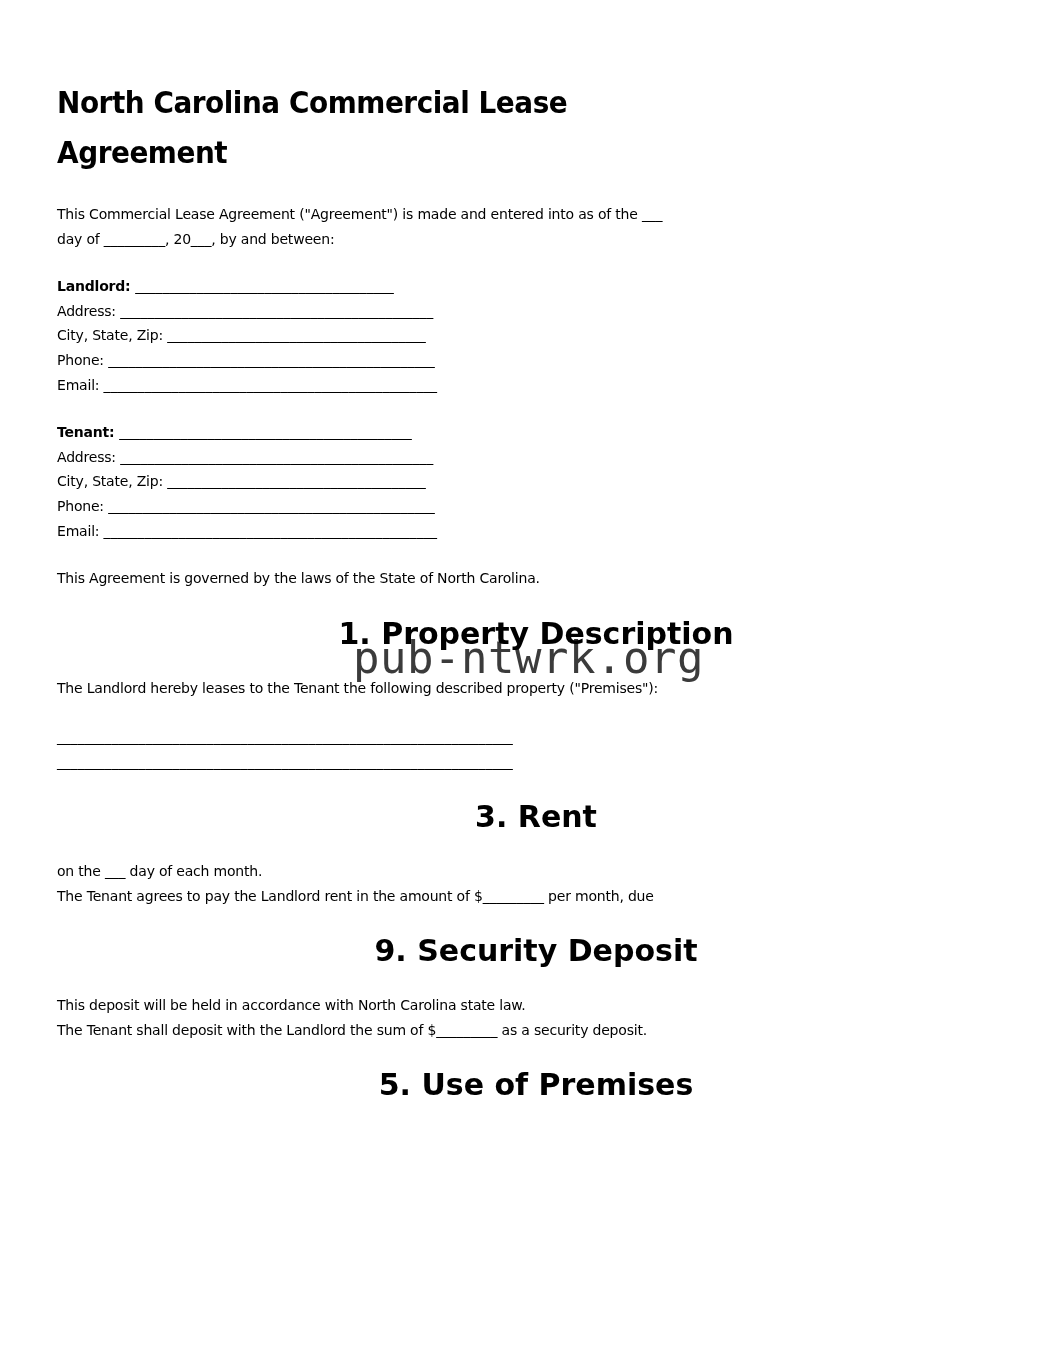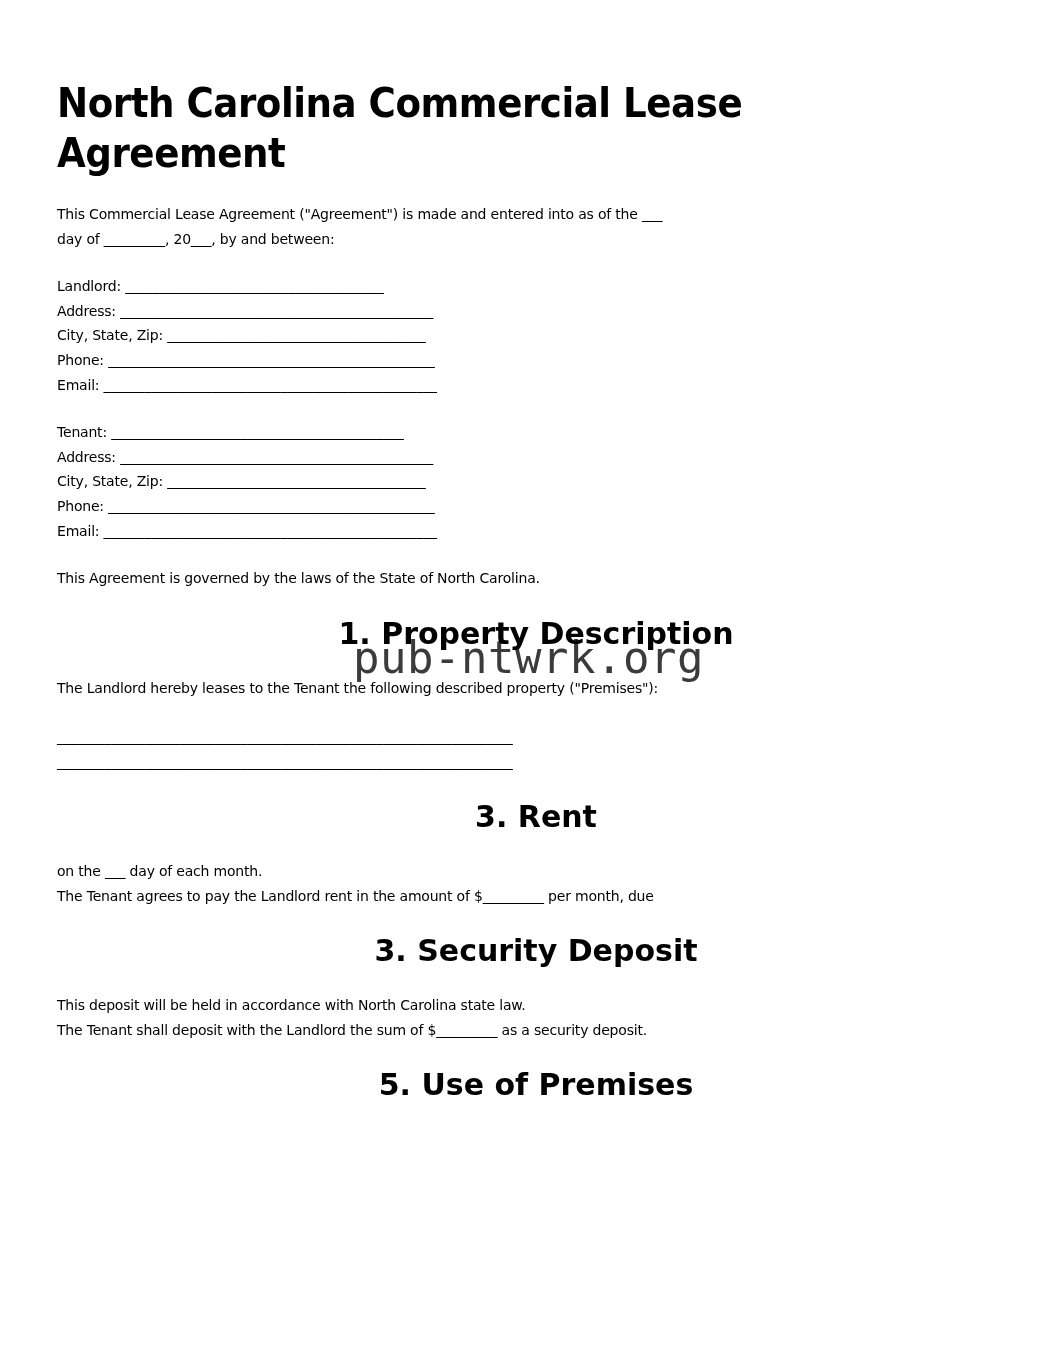--- a/index.html
+++ b/index.html
@@ -17,21 +17,21 @@
   }
   .page {
     position: relative;
     width: 1055px;
     height: 1365px;
     padding: 78px 40px 0 57px;
     box-sizing: border-box;
     background: #ffffff;
   }
   .title {
-    font-size: 40px;
+    font-size: 30px;
     font-weight: bold;
     line-height: 50px;
     margin: 0 0 24px 0;
     letter-spacing: -0.5px;
   }
   .title .tline {
     display: block;
     white-space: pre;
     transform: scaleX(0.93);
     transform-origin: left center;
@@ -41,21 +41,21 @@
     line-height: 24.6px;
     margin: 0 0 23px 0;
     position: relative;
     z-index: 1;
   }
   .line {
     display: block;
     white-space: pre;
     letter-spacing: -0.2px;
   }
-  .b { font-weight: normal; }
+  .b { font-weight: bold; }
   .heading {
     font-size: 30px;
     font-weight: bold;
     line-height: 37px;
     margin: 24px 0 24px 0;
     position: relative;
     z-index: 1;
     white-space: pre;
     text-align: center;
   }
@@ -124,21 +124,21 @@
 
   <div>
     <div class="heading">3. Rent</div>
     <div class="para">
       <span class="line">on the ___ day of each month.</span>
       <span class="line">The Tenant agrees to pay the Landlord rent in the amount of $_________ per month, due</span>
     </div>
   </div>
 
   <div>
-    <div class="heading">3. Security Deposit</div>
+    <div class="heading">9. Security Deposit</div>
     <div class="para">
       <span class="line">This deposit will be held in accordance with North Carolina state law.</span>
       <span class="line">The Tenant shall deposit with the Landlord the sum of $_________ as a security deposit.</span>
     </div>
   </div>
 
   <div>
     <div class="heading">5. Use of Premises</div>
   </div>
 

